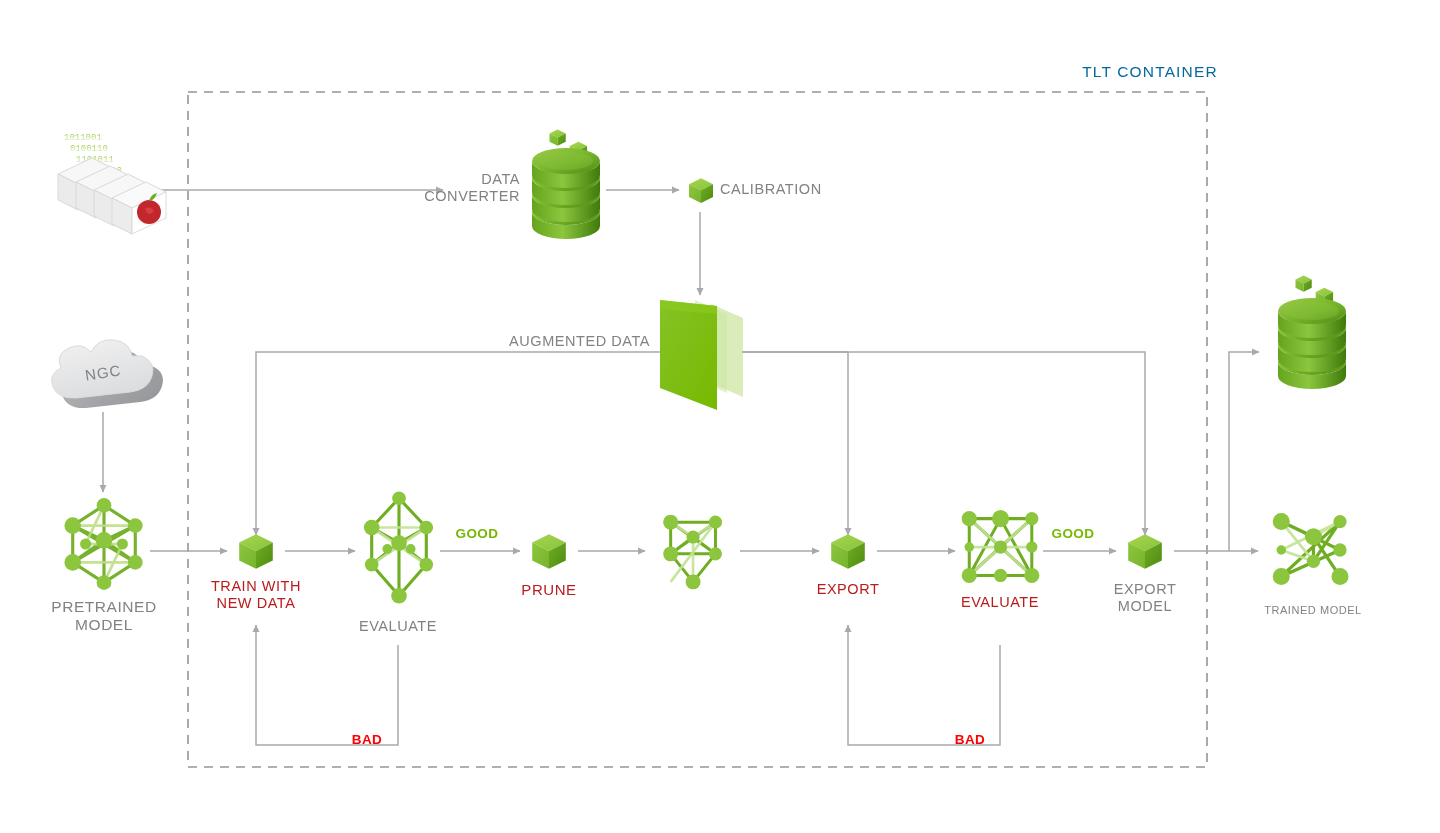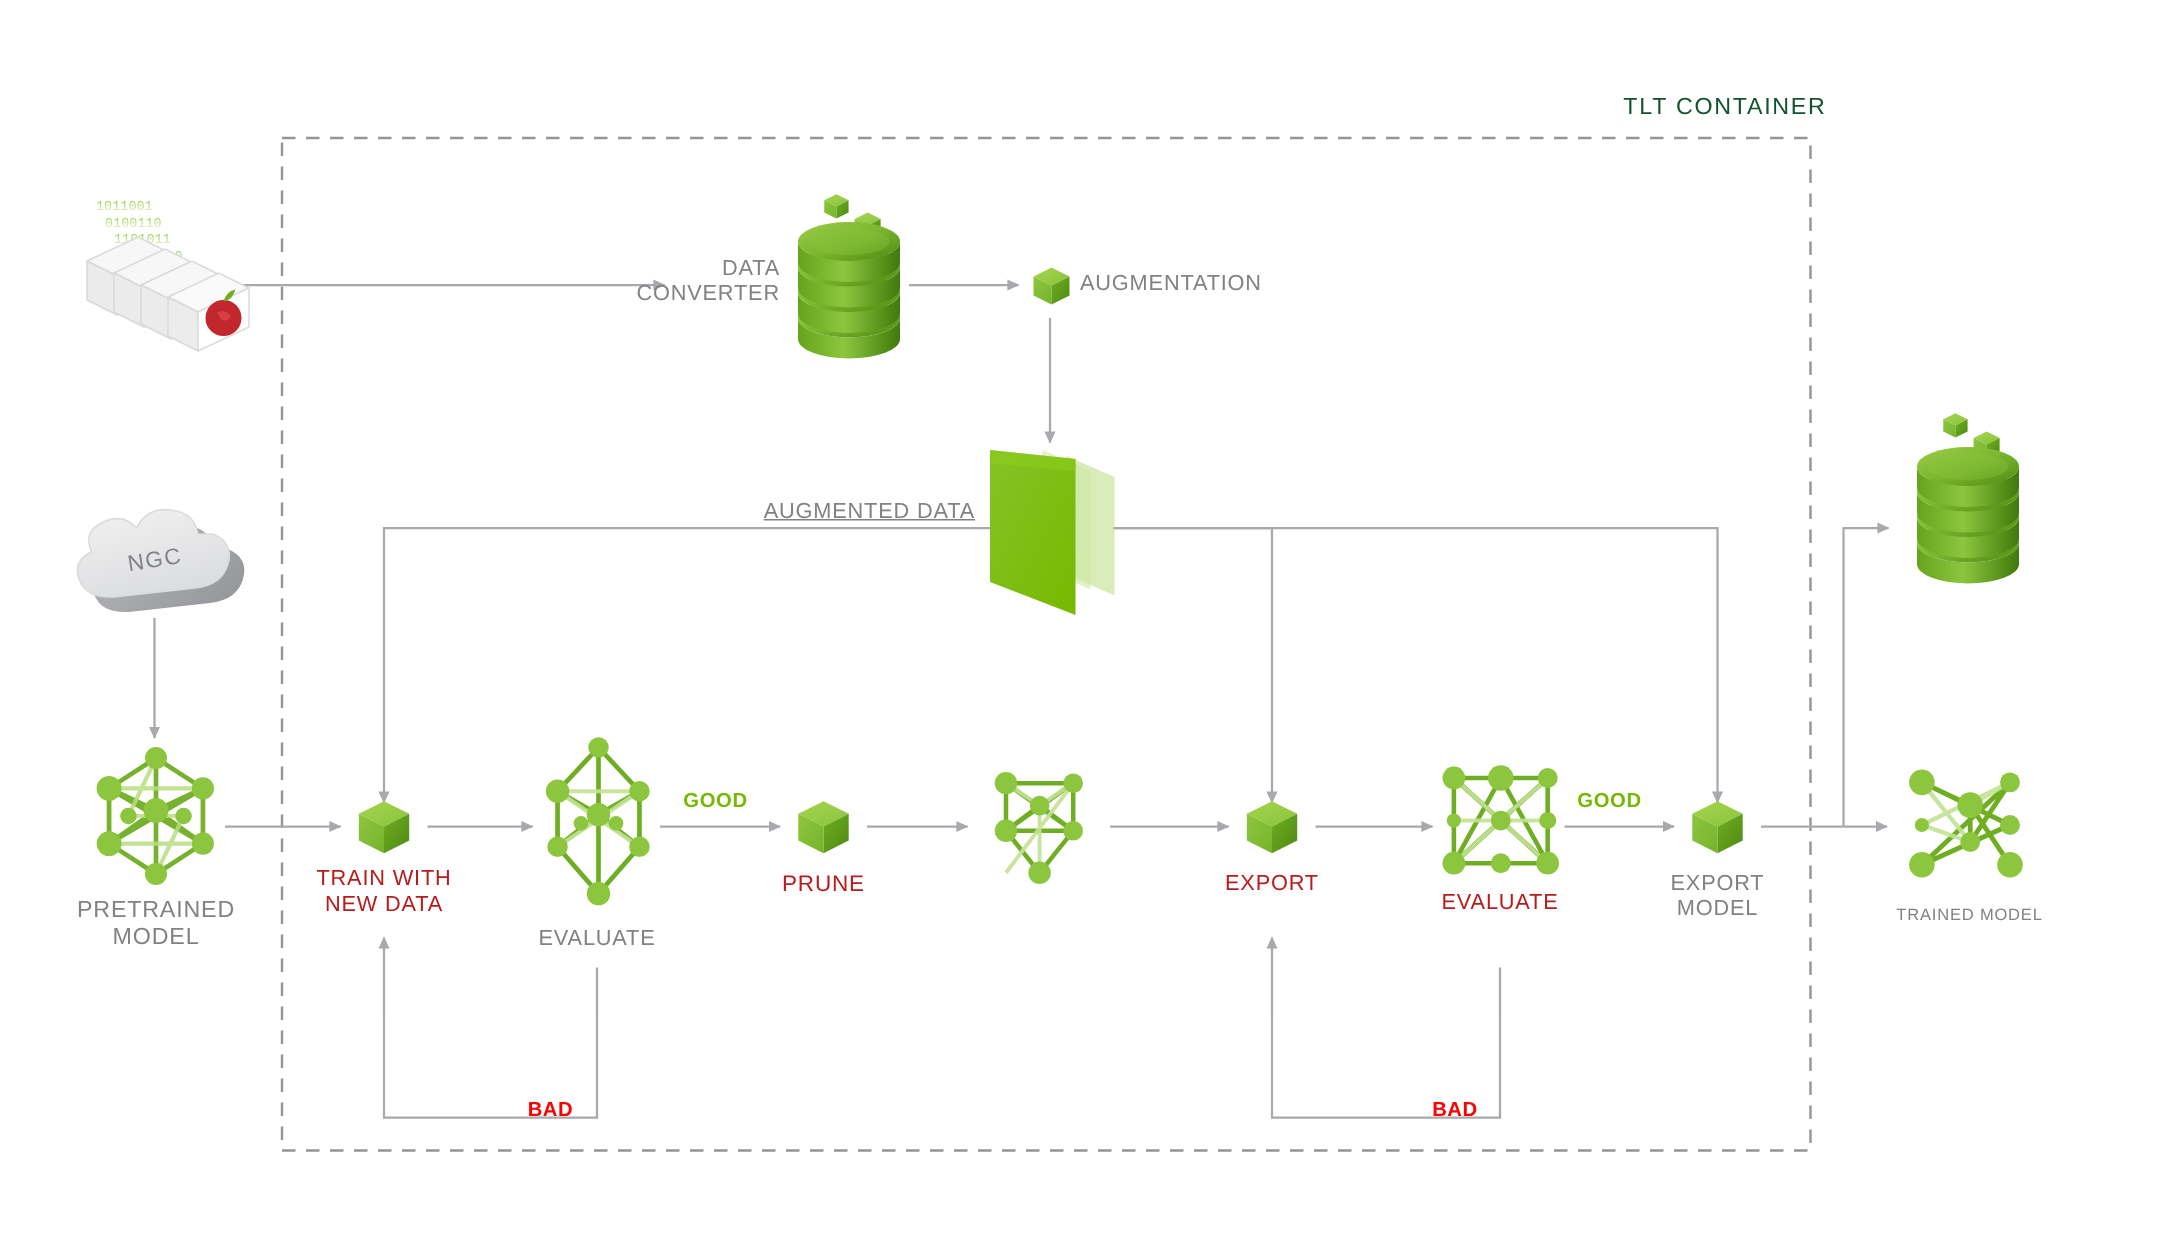--- a/index.html
+++ b/index.html
@@ -10,21 +10,21 @@
     -webkit-font-smoothing:antialiased;
   }
   #stage{position:absolute;left:0;top:0;width:1440px;height:833px;}
   svg.layer{position:absolute;left:0;top:0;width:1440px;height:833px;pointer-events:none;}
 
   .lbl{position:absolute;color:#808285;letter-spacing:.55px;line-height:1.18;
        text-align:center;white-space:pre-line;-webkit-user-select:none;}
   .lbl.bold{color:#b91c1c;font-weight:normal;}
   .lbl.good{color:#76b900;font-weight:bold;letter-spacing:.4px;}
   .lbl.bad{color:#ff0000;font-weight:bold;letter-spacing:.4px;margin-top:12px;}
-  .lbl.container-title{color:#14532d;letter-spacing:1.15px;}
+  .lbl.container-title{color:#0369a1;letter-spacing:1.15px;}
 
   .node{position:absolute;}
   .node svg{display:block;overflow:visible;}
 </style>
 </head>
 <body>
 
 <div id="stage">
 
   <svg class="layer" viewBox="0 0 1440 833">
@@ -396,23 +396,23 @@
           <circle cx="76" cy="72" r="9"></circle>
       </g>
     </svg>
   </div>
 
   <div class="lbl container-title" style="left:1000px;top:63px;width:300px;font-size:15.5px;">TLT CONTAINER</div>
 
   <div class="lbl" style="left:400px;top:171px;width:120px;font-size:14.5px;text-align:right;">DATA
 CONVERTER</div>
 
-  <div class="lbl" style="left:720px;top:181px;width:200px;font-size:14.5px;text-align:left;">AUGMENTATION</div>
-
-  <div class="lbl" style="left:460px;top:333px;width:190px;font-size:14.5px;text-align:right;text-decoration:underline;">AUGMENTED DATA</div>
+  <div class="lbl" style="left:720px;top:181px;width:200px;font-size:14.5px;text-align:left;">CALIBRATION</div>
+
+  <div class="lbl" style="left:460px;top:333px;width:190px;font-size:14.5px;text-align:right;">AUGMENTED DATA</div>
 
   <div class="lbl" style="left:24px;top:598px;width:160px;font-size:15.5px;">PRETRAINED
 MODEL</div>
 
   <div class="lbl bold" style="left:186px;top:578px;width:140px;font-size:14.5px;">TRAIN WITH
 NEW DATA</div>
 
   <div class="lbl" style="left:338px;top:618px;width:120px;font-size:14.5px;">EVALUATE</div>
 
   <div class="lbl bold" style="left:489px;top:581px;width:120px;font-size:15px;">PRUNE</div>

